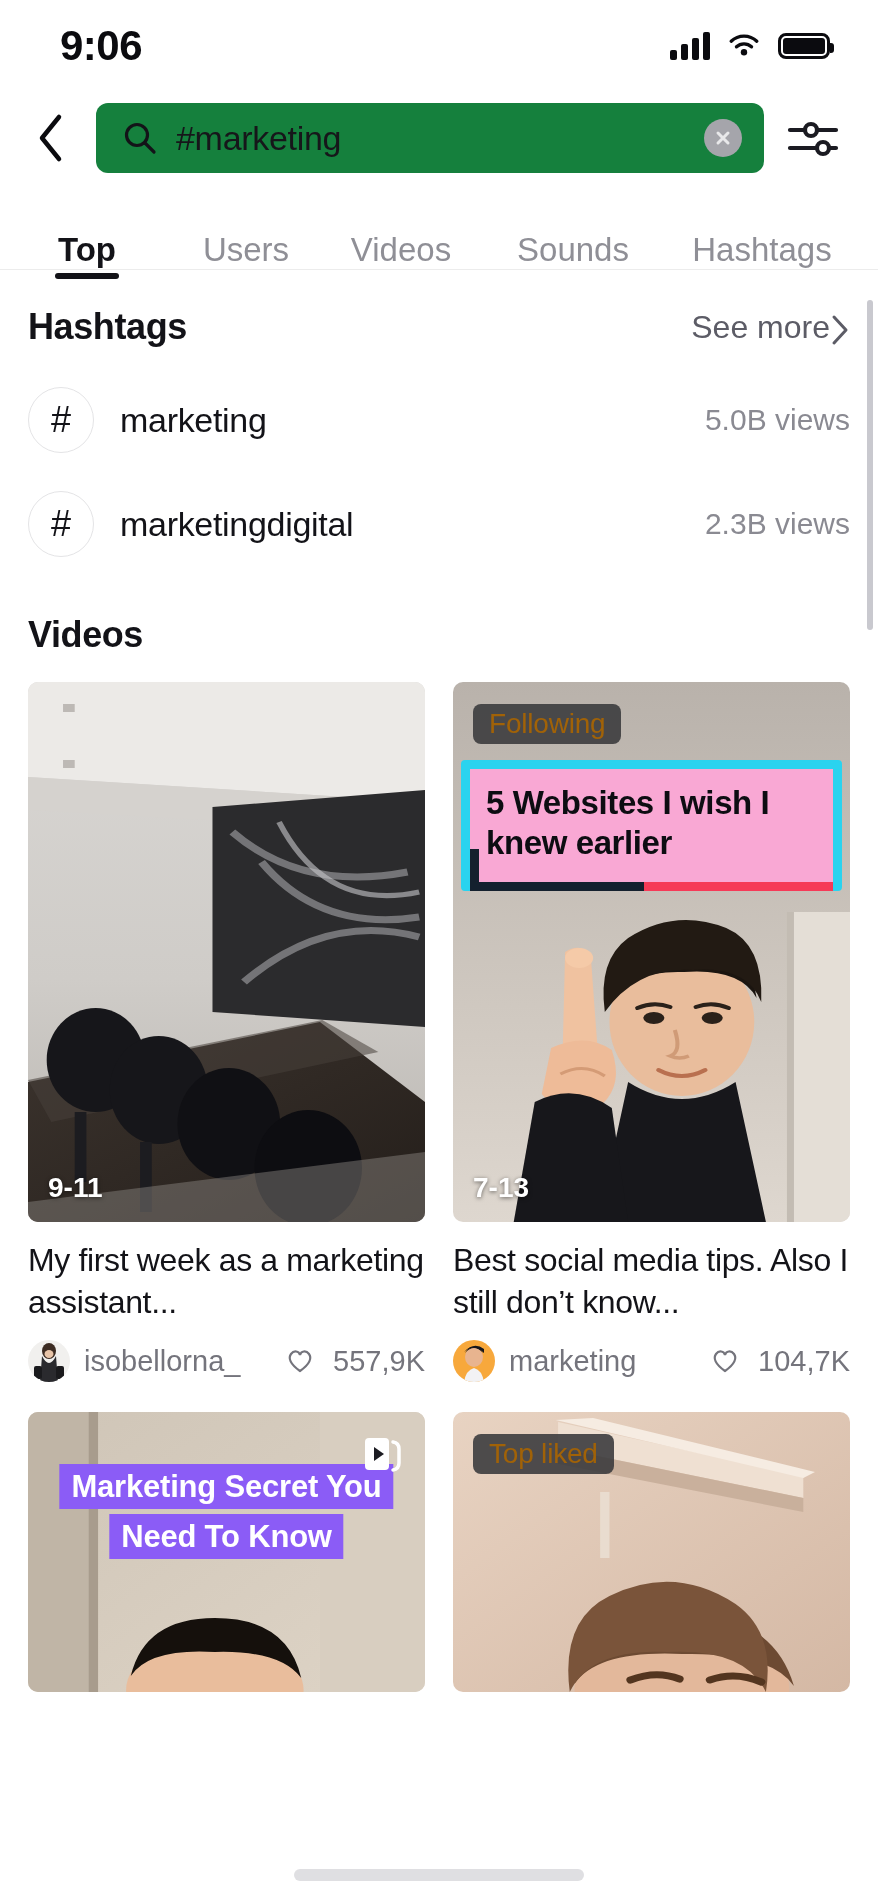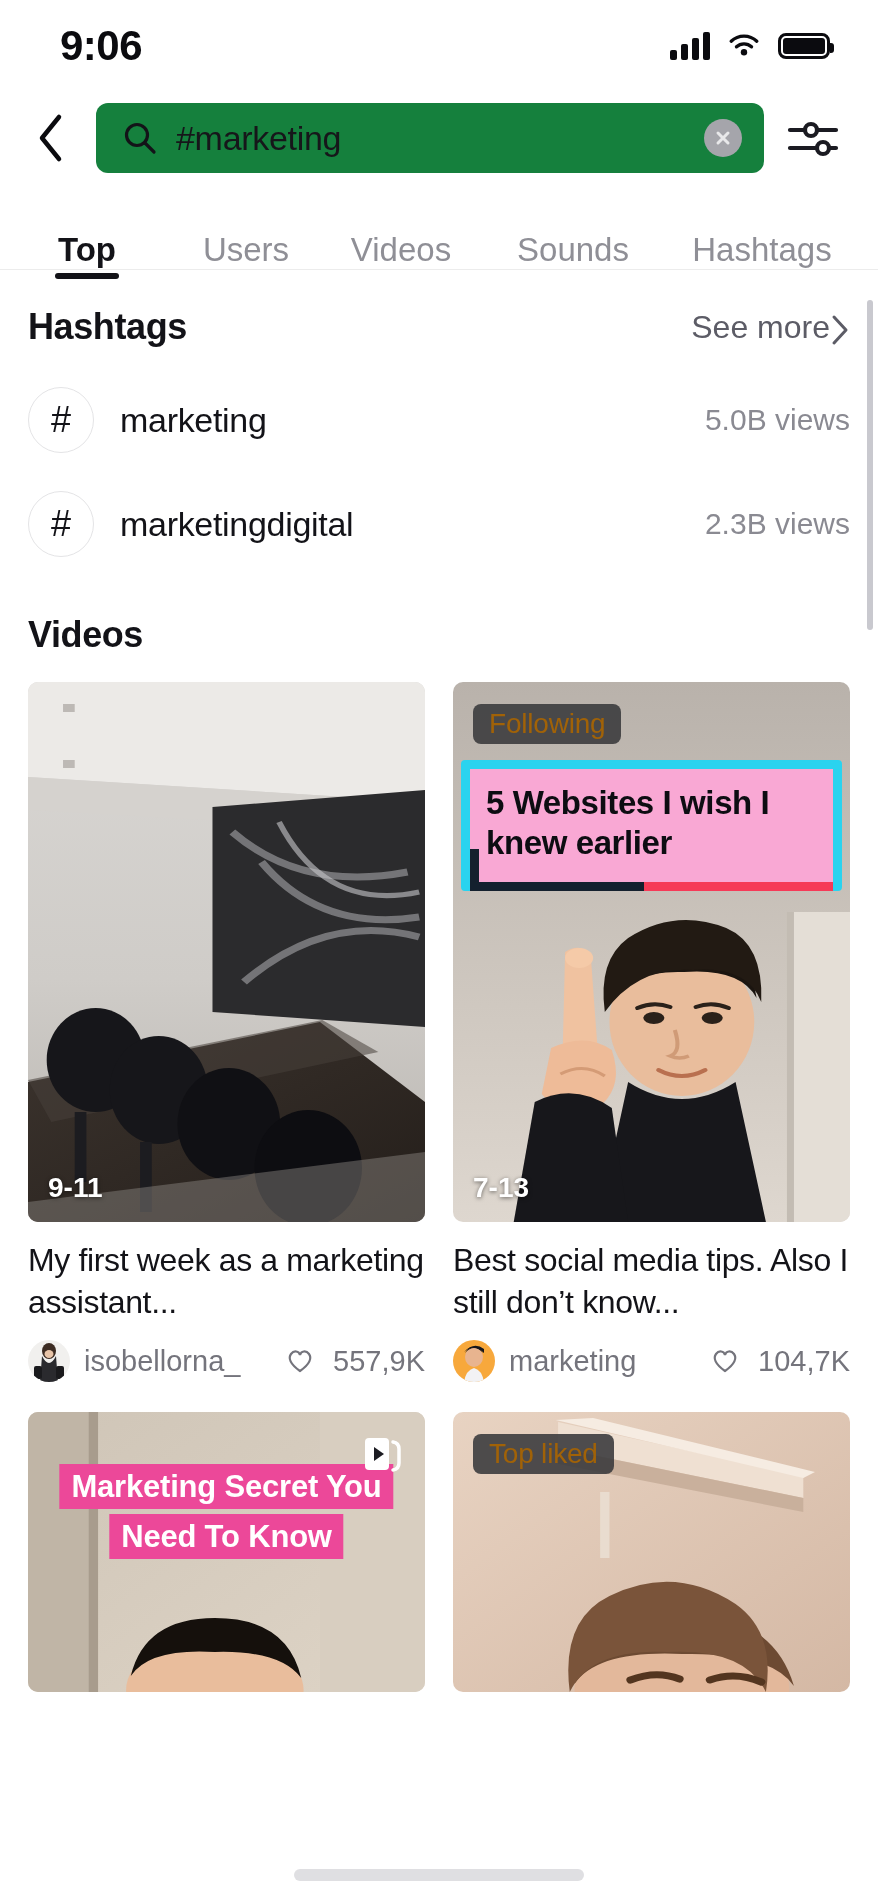--- a/index.html
+++ b/index.html
@@ -276,21 +276,21 @@
   .blue-text {
     position: absolute;
     left: 50%;
     transform: translateX(-50%);
     top: 50px;
     width: 86%;
     text-align: center;
   }
   .blue-text span {
     display: inline;
-    background: #ec4899;
+    background: #8b5cf6;
     color: #ffffff;
     font-size: 31px;
     font-weight: 600;
     line-height: 1.62;
     padding: 5px 12px;
     box-decoration-break: clone;
     -webkit-box-decoration-break: clone;
     letter-spacing: -0.2px;
   }
 

